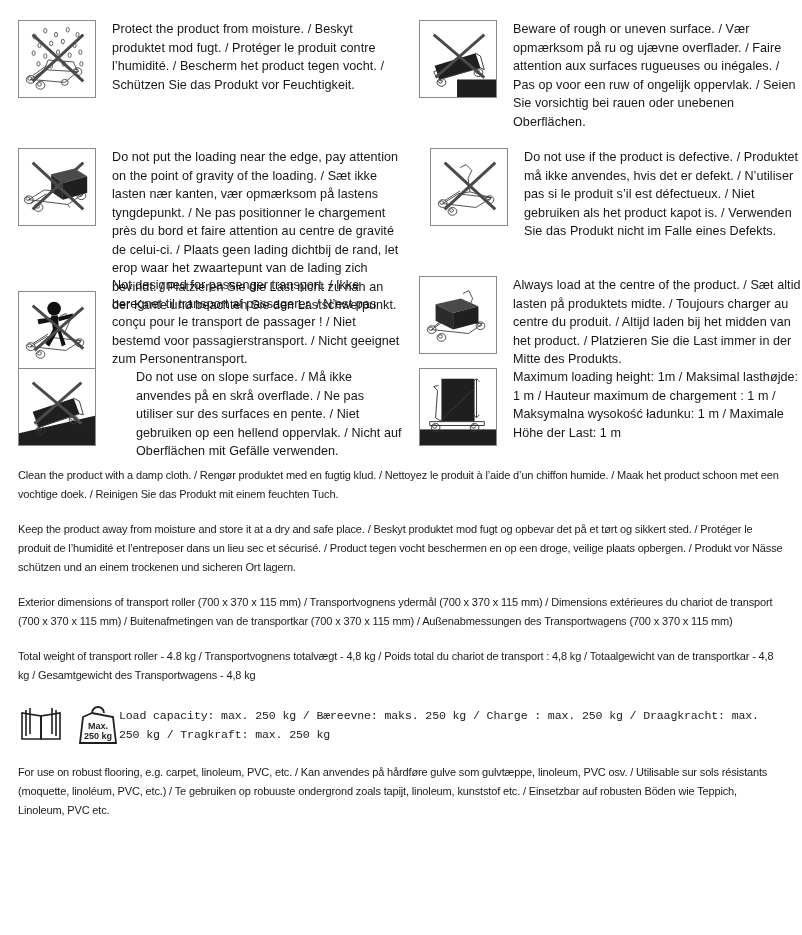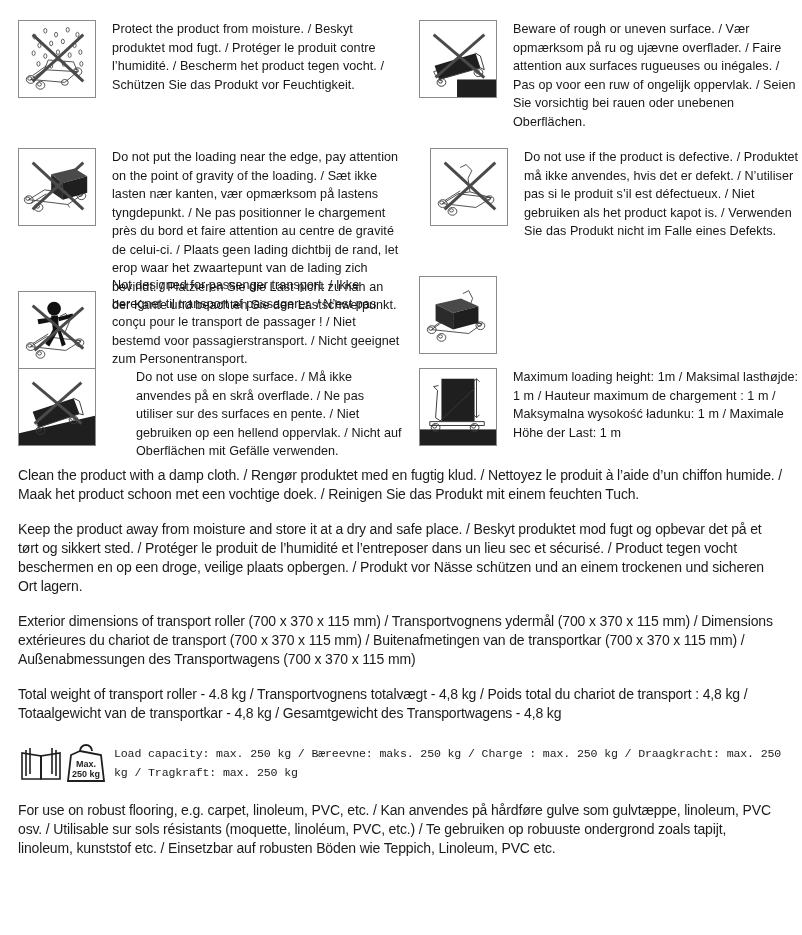--- a/index.html
+++ b/index.html
@@ -64,38 +64,38 @@
 
   
   .paras {
     position: absolute;
     left: 18px;
     top: 466px;
     width: 766px;
   }
   .para {
     font-family: "Liberation Sans", sans-serif;
-    font-size: 14px;
+    font-size: 11px;
     line-height: 19px;
     color: #1b1b1b;
     margin: 0 0 16px 0;
     letter-spacing: -0.15px;
   }
 
   
   .load-row {
     display: flex;
     align-items: flex-start;
     margin: 0 0 16px 0;
   }
   .load-icons {
     flex: 0 0 96px;
     display: flex;
-    align-items: flex-end;
-    gap: 1px;
+    align-items: center;
+    gap: 13px;
     padding-top: 2px;
   }
   .load-icon-book { width: 46px; height: 40px; }
   .load-icon-weight { width: 42px; height: 44px; }
   .load-icons svg { display: block; }
   .load-text {
     font-family: Liberation Mono, monospace;
     font-size: 11.6px;
     line-height: 19px;
     color: #1b1b1b;
@@ -287,20 +287,21 @@
             <ellipse cx="21" cy="61" rx="2" ry="1.7"></ellipse>
             <ellipse cx="62" cy="50" rx="4.5" ry="4"></ellipse>
             <ellipse cx="61" cy="49" rx="2" ry="1.7"></ellipse>
           </g>
 
           <polygon points="16,28 42,22 60,30 34,37" fill="#4a4a4a"></polygon>
           <polygon points="16,28 34,37 34,54 16,45" fill="#2b2b2b"></polygon>
           <polygon points="34,37 60,30 60,47 34,54" fill="#1f1f1f"></polygon>
         </svg>
       </div>
+      <div class="picto-text">Always load at the centre of the product. / Sæt altid lasten på produktets midte. / Toujours charger au centre du produit. / Altijd laden bij het midden van het product. / Platzieren Sie die Last immer in der Mitte des Produkts.</div>
     </div>
 
     <div class="picto-row col-left" style="top:368px;gap:24px;">
       <div class="picto-box">
         <svg viewBox="0 0 78 78" xmlns="http://www.w3.org/2000/svg">
 
           <polygon points="0,78 0,66 78,48 78,78" fill="#1f1f1f"></polygon>
 
           <polygon points="14,44 56,30 62,46 20,60" fill="#1f1f1f"></polygon>
           <g stroke="#3a3a3a" stroke-width="1" fill="none">

